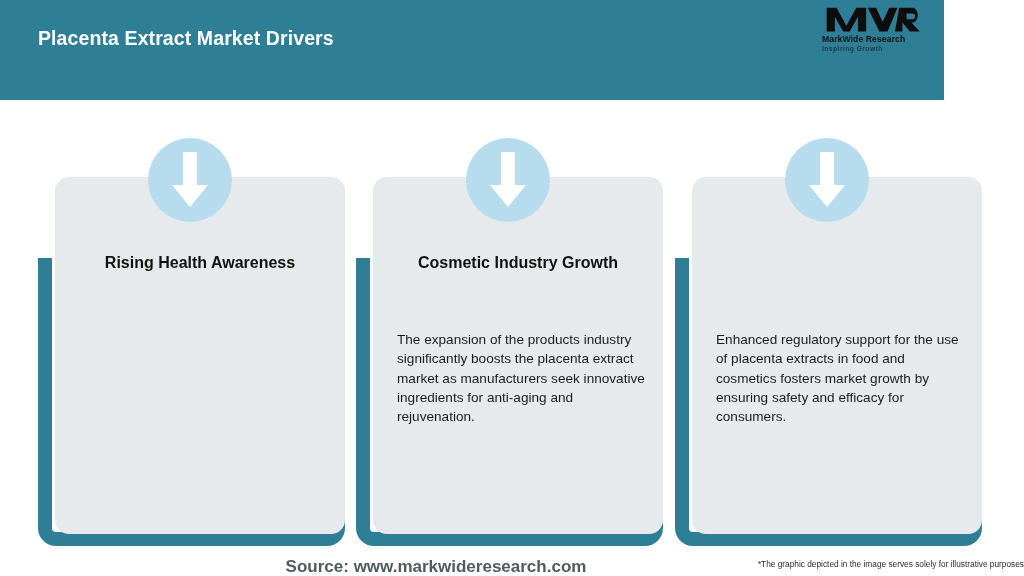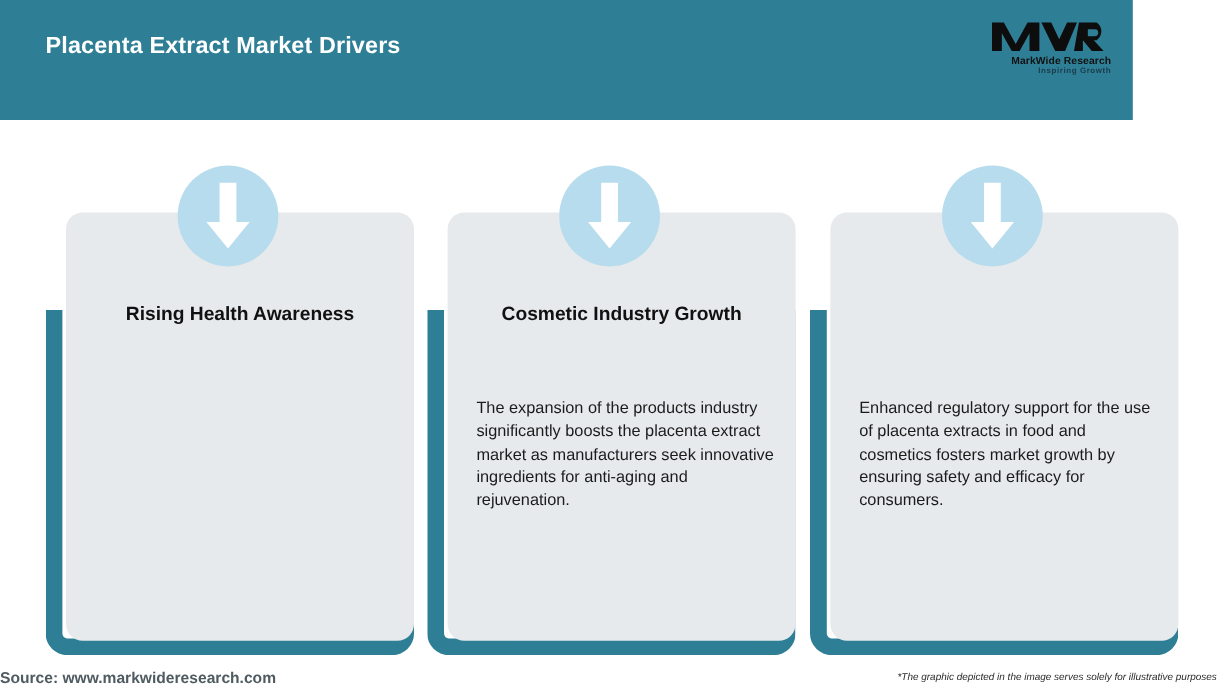--- a/index.html
+++ b/index.html
@@ -23,23 +23,23 @@
   .header-title {
     position: absolute;
     left: 38px; top: 27px;
     font-size: 19.5px;
     font-weight: bold;
     color: #ffffff;
     letter-spacing: 0.1px;
   }
   .logo {
     position: absolute;
-    right: 18px; top: 17px;
+    right: 18px; top: 6px;
     width: 104px; height: 52px;
-    text-align: right;
+    text-align: left;
   }
   .logo-mark {
     height: 28px;
     display: block;
     margin: 0 auto;
   }
   .logo-name {
     font-size: 8.6px;
     font-weight: bold;
     color: #111111;
@@ -125,32 +125,31 @@
     color: #1b1b1b;
     line-height: 19.3px;
     text-align: left;
   }
 
   
   .source {
     position: absolute;
     left: 0; top: 557px;
     width: 872px;
-    text-align: left;
-    font-size: 13px;
+    text-align: center;
+    font-size: 17px;
     font-weight: bold;
     color: #4f5b61;
   }
   .disclaimer {
     position: absolute;
-    right: 10px; top: 559px;
+    right: 0; top: 559px;
     font-size: 8.3px;
     color: #2b2b2b;
     white-space: nowrap;
-    font-style: italic;
   }
 </style>
 </head>
 <body>
 
 <div class="header">
   <div class="header-title">Placenta Extract Market Drivers</div>
 
   <div class="logo">
     <svg class="logo-mark" viewBox="0 0 120 34">

